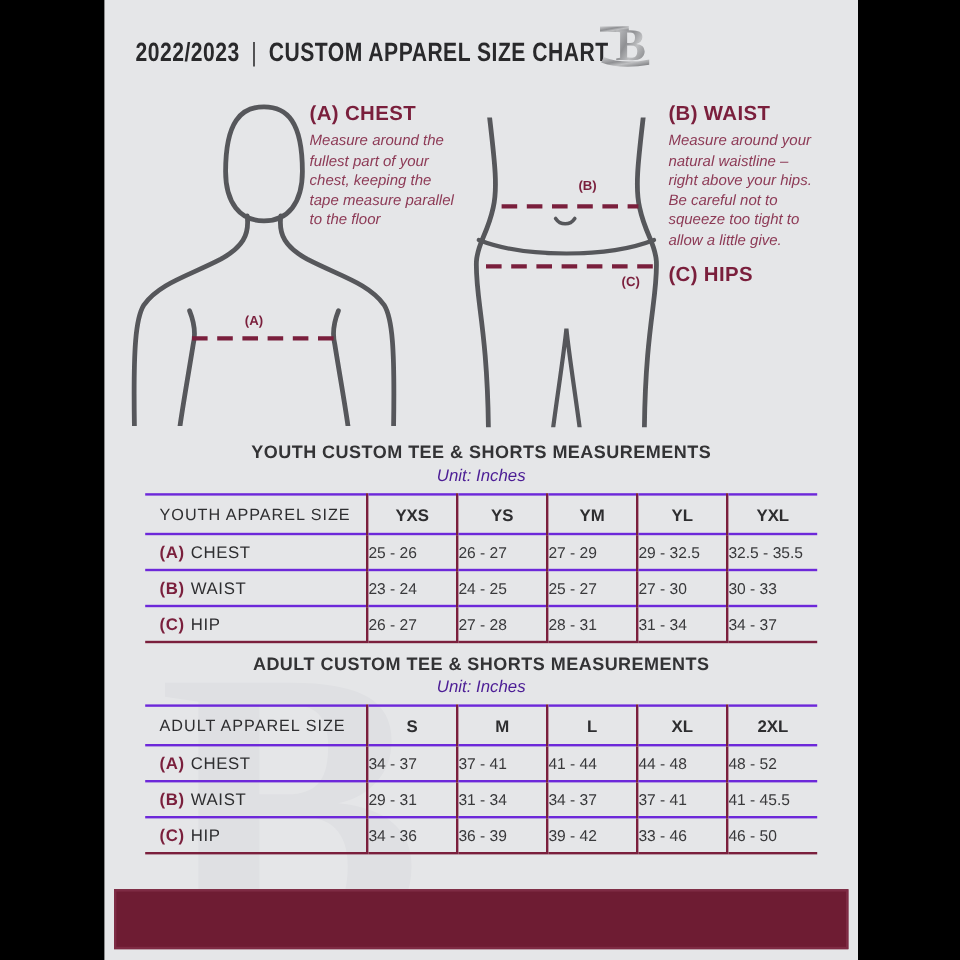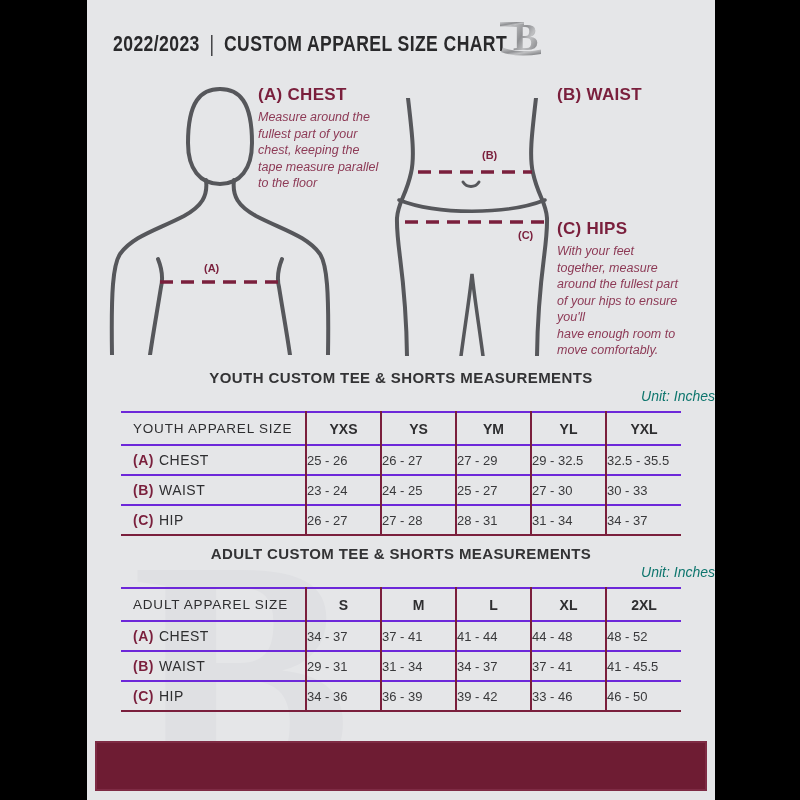--- a/index.html
+++ b/index.html
@@ -57,22 +57,22 @@
   #desc-hips  { left:470px; top:243px; width:158px; }
   
   .section-title {
     position:absolute; left:0; width:628px; text-align:center;
     font-size:15px; font-weight:bold; color:#333335;
     letter-spacing:0.4px; z-index:2;
   }
   #youth-title { top:369px; }
   #adult-title { top:545px; }
   .section-unit {
-    position:absolute; left:0; width:628px; text-align:right;
-    font-size:14px; font-style:italic; color:#0f766e; z-index:2;
+    position:absolute; left:0; width:628px; text-align:center;
+    font-size:14px; font-style:italic; color:#4c1d95; z-index:2;
   }
   #youth-unit { top:388px; }
   #adult-unit { top:564px; }
   
   .size-table {
     position:absolute; left:34px; width:560px;
     border-collapse:collapse; table-layout:fixed;
     border-bottom:2px solid #7a1f3c; z-index:2;
   }
   #youth-table { top:411px; }
@@ -161,29 +161,28 @@
   <div class="marker" id="marker-c">(C)</div>
 
   <div class="measure-heading" id="heading-chest">(A) CHEST</div>
   <div class="measure-desc" id="desc-chest">Measure around the
 fullest part of your
 chest, keeping the
 tape measure parallel
 to the floor</div>
 
   <div class="measure-heading" id="heading-waist">(B) WAIST</div>
+  <div class="measure-desc" id="desc-waist">Measure around your
+natural waistline –
+right above your hips.
+Be careful not to
+squeeze too tight to
+allow a little give.</div>
 
   <div class="measure-heading" id="heading-hips">(C) HIPS</div>
-  <div class="measure-desc" id="desc-hips">With your feet
-together, measure
-around the fullest part
-of your hips to ensure
-you'll
-have enough room to
-move comfortably.</div>
 
   <div class="section-title" id="youth-title">YOUTH CUSTOM TEE &amp; SHORTS MEASUREMENTS</div>
   <div class="section-unit" id="youth-unit">Unit: Inches</div>
 
   <table class="size-table" id="youth-table">
     <colgroup>
         <col class="c-label">
         <col class="c-size">
         <col class="c-size">
         <col class="c-size">

